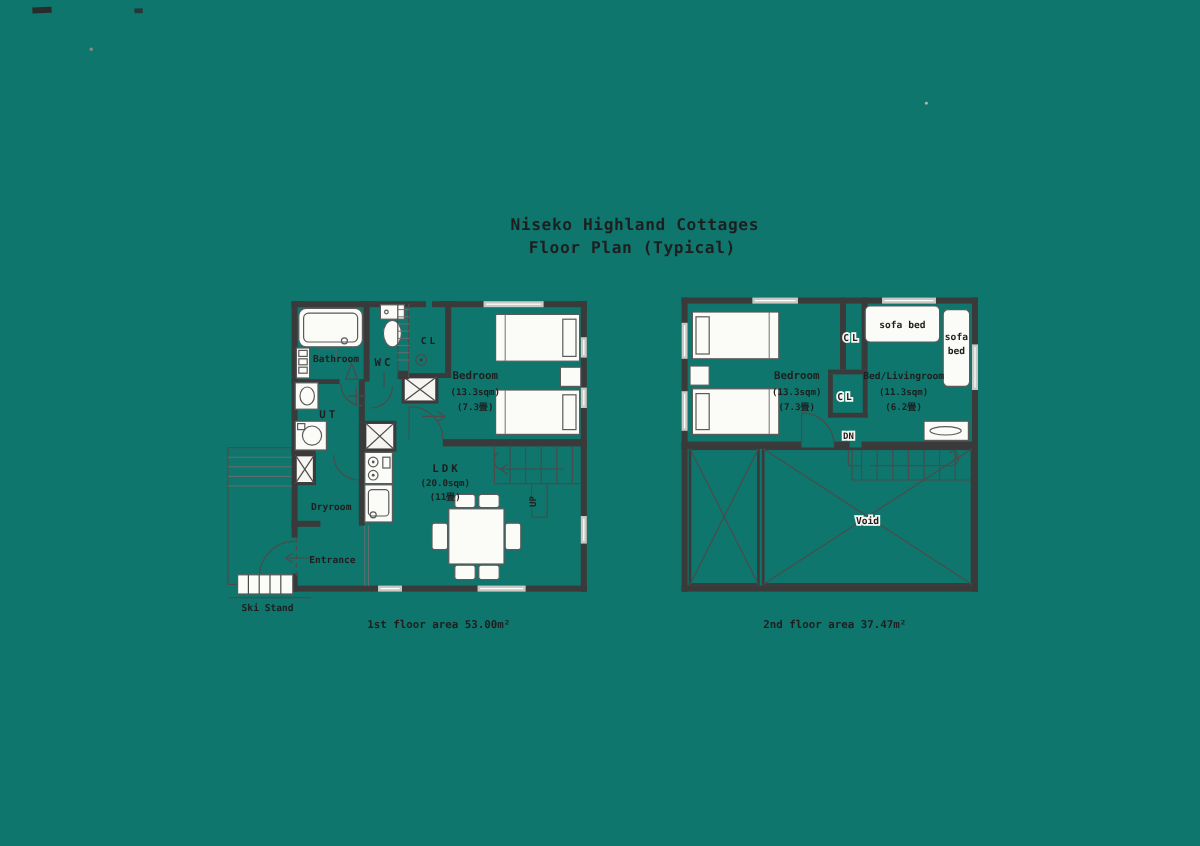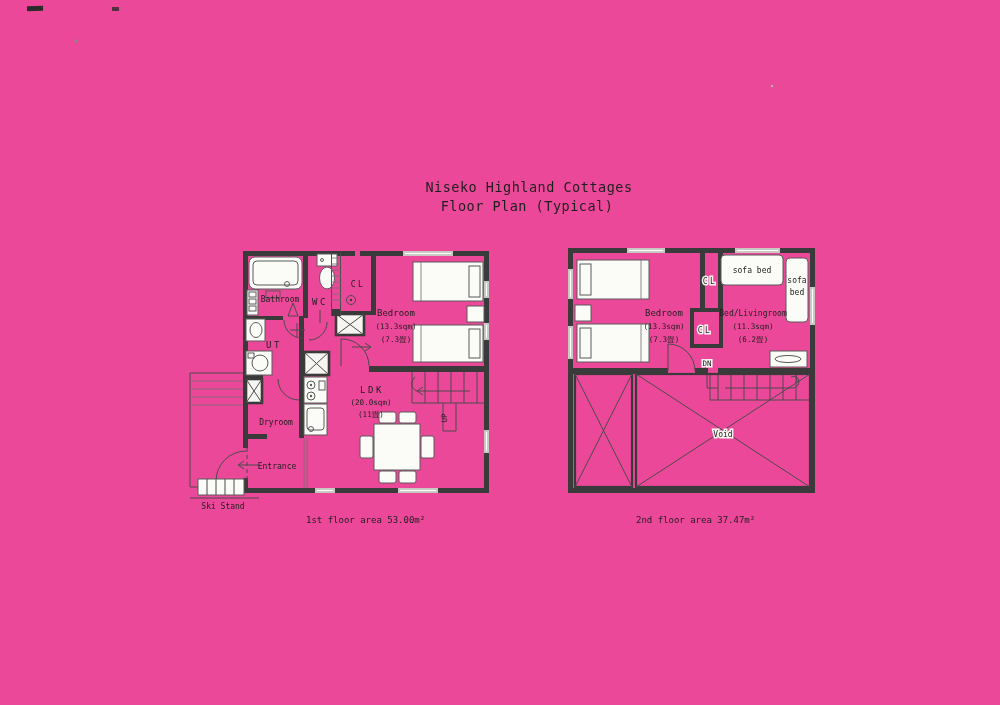--- a/index.html
+++ b/index.html
@@ -1,17 +1,17 @@
 <!DOCTYPE html>
 <html><head>
 <meta charset="utf-8">
 <style>
   html,body{margin:0;padding:0;}
   body{background:#e8e8e6;font-family:"DejaVu Sans Mono",monospace;}
-  .page{position:relative;width:1000px;height:705px;background:#ec4899;overflow:hidden;margin:0 auto;}
+  .page{position:relative;width:1000px;height:705px;background:#0f766e;overflow:hidden;margin:0 auto;font-weight:bold;}
   svg{position:absolute;left:0;top:0;}
   
   .wall{fill:#3a3a3a;}
   .win{fill:#c9c8c3;}
   .winline{fill:#ffffff;}
   .ln{stroke:#4b4b4b;stroke-width:1;fill:none;}
   .lnlt{stroke:#6e6e6e;stroke-width:0.8;fill:none;}
   .lnthick{stroke:#3a3a3a;stroke-width:2.2;fill:none;}
   .fix{stroke:#5a5a5a;stroke-width:1;fill:#fbfbf8;}
   .fixnf{stroke:#5a5a5a;stroke-width:1;fill:none;}

